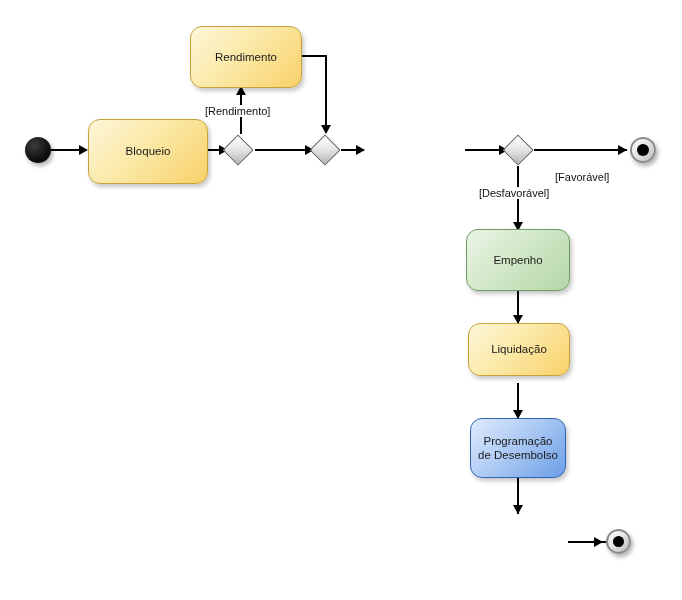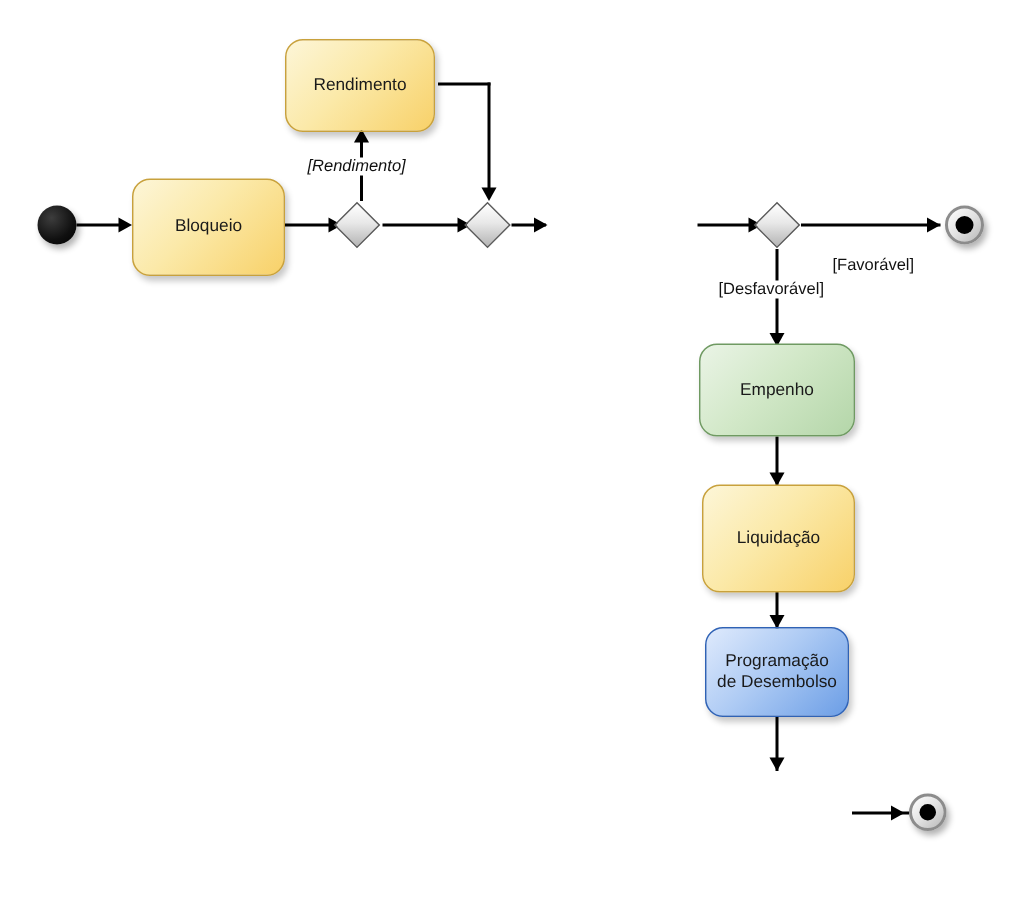--- a/index.html
+++ b/index.html
@@ -98,34 +98,34 @@
   <div class="arrow down" style="left:513px;top:410px;"></div>
 
   <div class="edge v" style="left:517px;top:478px;height:36px;"></div>
   <div class="arrow down" style="left:513px;top:505px;"></div>
 
   <div class="edge h" style="left:568px;top:541px;width:38px;"></div>
   <div class="arrow right" style="left:594px;top:537px;"></div>
 
   <div class="init-node" style="left:25px;top:137px;width:26px;height:26px;"></div>
 
-  <div class="node node-yellow" style="left:88px;top:119px;width:102px;height:65px;">
+  <div class="node node-yellow" style="left:88px;top:119px;width:120px;height:65px;">
     <span>Bloqueio</span>
   </div>
 
-  <div class="node node-yellow" style="left:190px;top:26px;width:100px;height:62px;justify-content:center;">
+  <div class="node node-yellow" style="left:190px;top:26px;width:112px;height:62px;justify-content:center;">
     <span>Rendimento</span>
   </div>
 
 
   <div class="node node-green" style="left:466px;top:229px;width:104px;height:62px;text-align:center;">
     <span>Empenho</span>
   </div>
 
-  <div class="node node-yellow" style="left:468px;top:323px;width:102px;height:72px;">
+  <div class="node node-yellow" style="left:468px;top:323px;width:102px;height:53px;">
     <span>Liquidação</span>
   </div>
 
   <div class="node node-blue" style="left:470px;top:418px;width:96px;height:60px;padding:0 6px;">
     <span>Programação de Desembolso</span>
   </div>
 
 
   <div class="diamond" style="left:227px;top:139px;width:22px;height:22px;">
       <div class="dia"></div>
@@ -140,19 +140,19 @@
     </div>
 
   <div class="final-node" style="left:630px;top:137px;width:26px;height:26px;">
     <div class="core"></div>
   </div>
 
   <div class="final-node" style="left:606px;top:529px;width:25px;height:25px;">
     <div class="core"></div>
   </div>
 
-  <div class="guard" style="left:203px;top:105px;font-style:italic;">[Rendimento]</div>
+  <div class="guard" style="left:203px;top:105px;">[Rendimento]</div>
 
   <div class="guard" style="left:553px;top:143px;margin-top:28px;">[Favorável]</div>
 
   <div class="guard" style="left:477px;top:187px;">[Desfavorável]</div>
 
 </div>
 
 </body></html>

